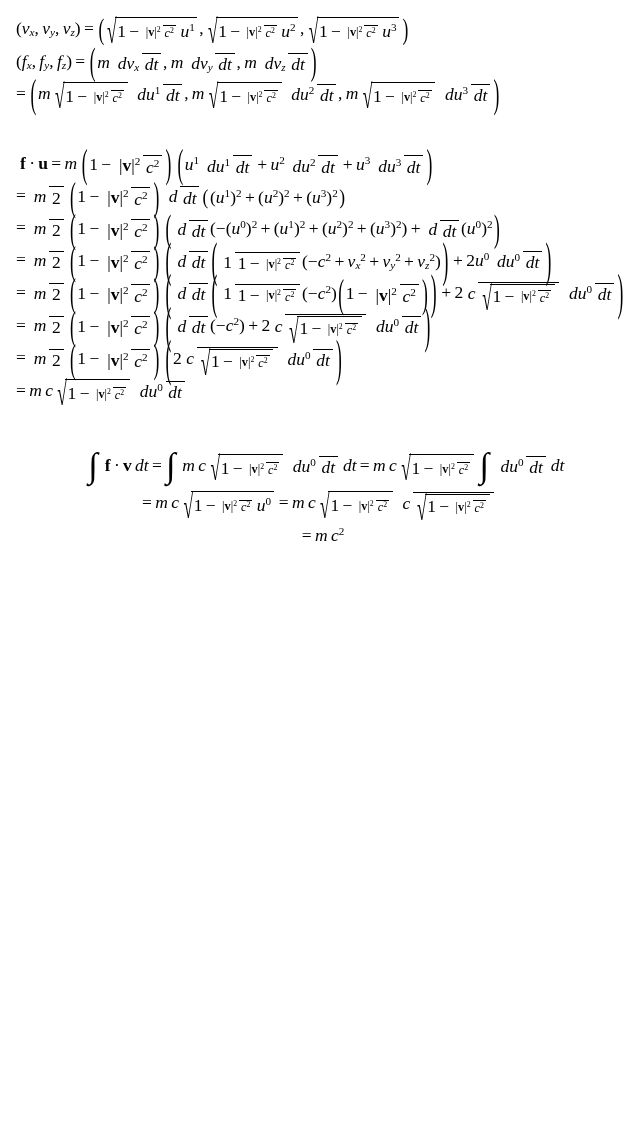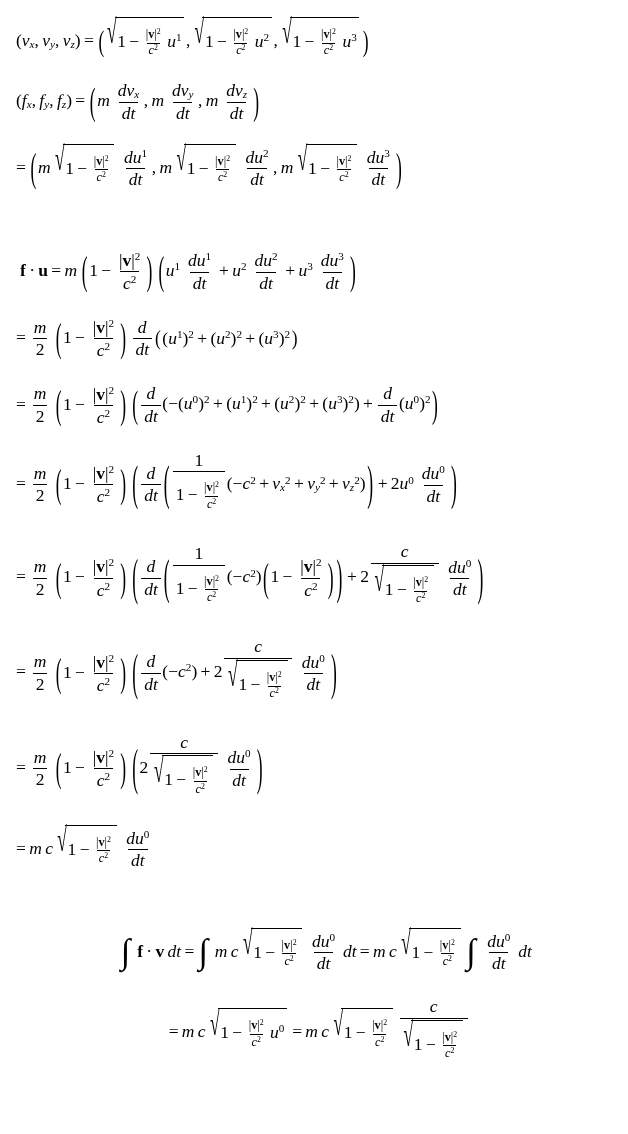--- a/index.html
+++ b/index.html
@@ -25,22 +25,22 @@
   .up { font-style: normal; }
   .bold { font-weight: 700; font-style: normal; }
   .bold .it { font-style: normal; }
   .sp { display: inline-block; width: 0.19em; }
 
   .sup { font-size: 0.64em; vertical-align: 0.52em; }
   .sub { font-size: 0.64em; vertical-align: -0.18em; }
 
   
   .frac {
-    display: inline-flex; flex-direction: column; align-items: center;
-    vertical-align: middle; margin: 8px 0.10em; line-height: 1.12;
+    display: inline-flex; flex-direction: row; align-items: center;
+    vertical-align: middle; margin: 0 0.10em; line-height: 1.12;
   }
   .num { display: block; padding: 0 0.16em 0.06em; }
   .den { display: block; padding: 0.06em 0.16em 0; border-top: 0.075em solid #000; }
   
   .num .frac, .den .frac, .rc .frac { font-size: 0.70em; }
 
   
   .sqrt {
     display: inline-flex; align-items: stretch;
     vertical-align: middle; margin: 0 0.10em 0 0.06em;
@@ -390,15 +390,16 @@
           </span><span class="sp"></span><span class="frac">
             <span class="num"><span class="it">c</span></span>
             <span class="den"><span class="sqrt">
                 <span class="rad" style="transform: scaleY(1.924);">√</span>
                 <span class="rc"><span class="up">1</span><span class="sp"></span><span class="up">−</span><span class="sp"></span><span class="frac">
                     <span class="num"><span class="up">|</span><span class="bold"><span class="it">v</span></span><span class="up">|</span><span class="sup"><span class="up">2</span></span></span>
                     <span class="den"><span class="it">c</span><span class="sup"><span class="up">2</span></span></span>
                   </span></span>
               </span></span>
           </span></div>
+        <div class="eq-line" style="margin-left: 8px;"><span class="up">=</span><span class="sp"></span><span class="it">m</span><span class="sp"></span><span class="it">c</span><span class="sup"><span class="up">2</span></span></div>
       </div>
     </div>
 </div>
 
 </body></html>

